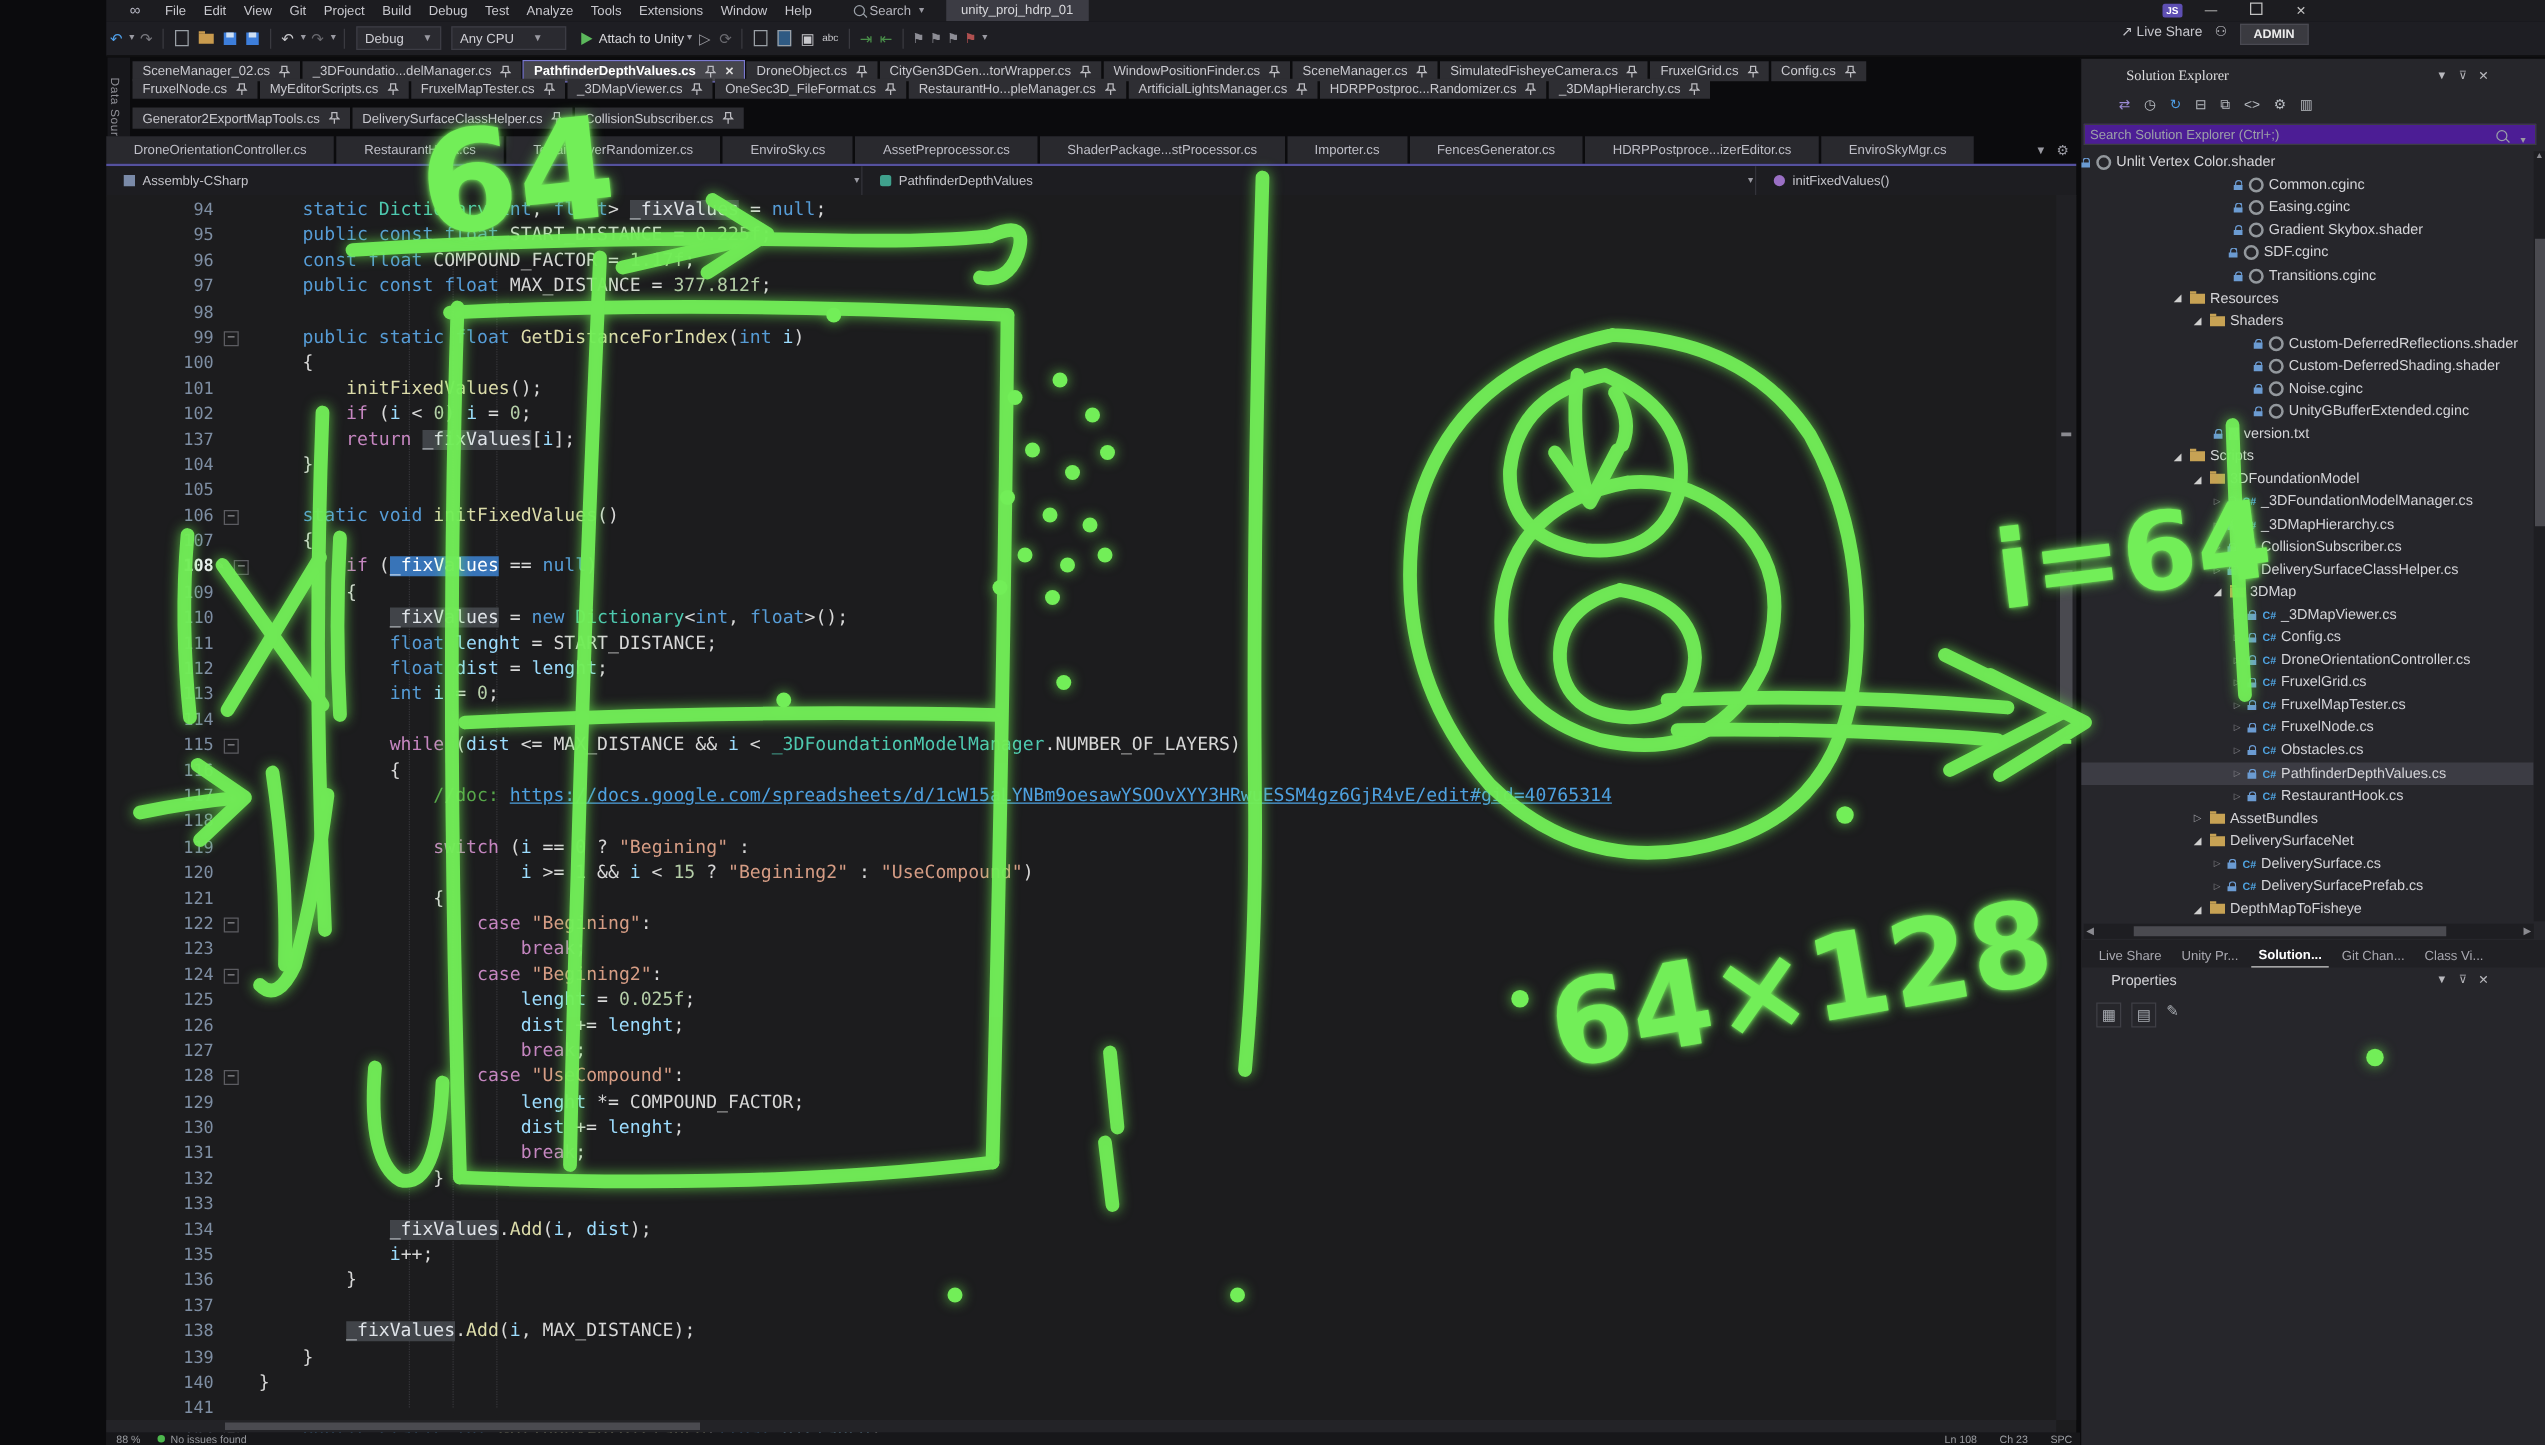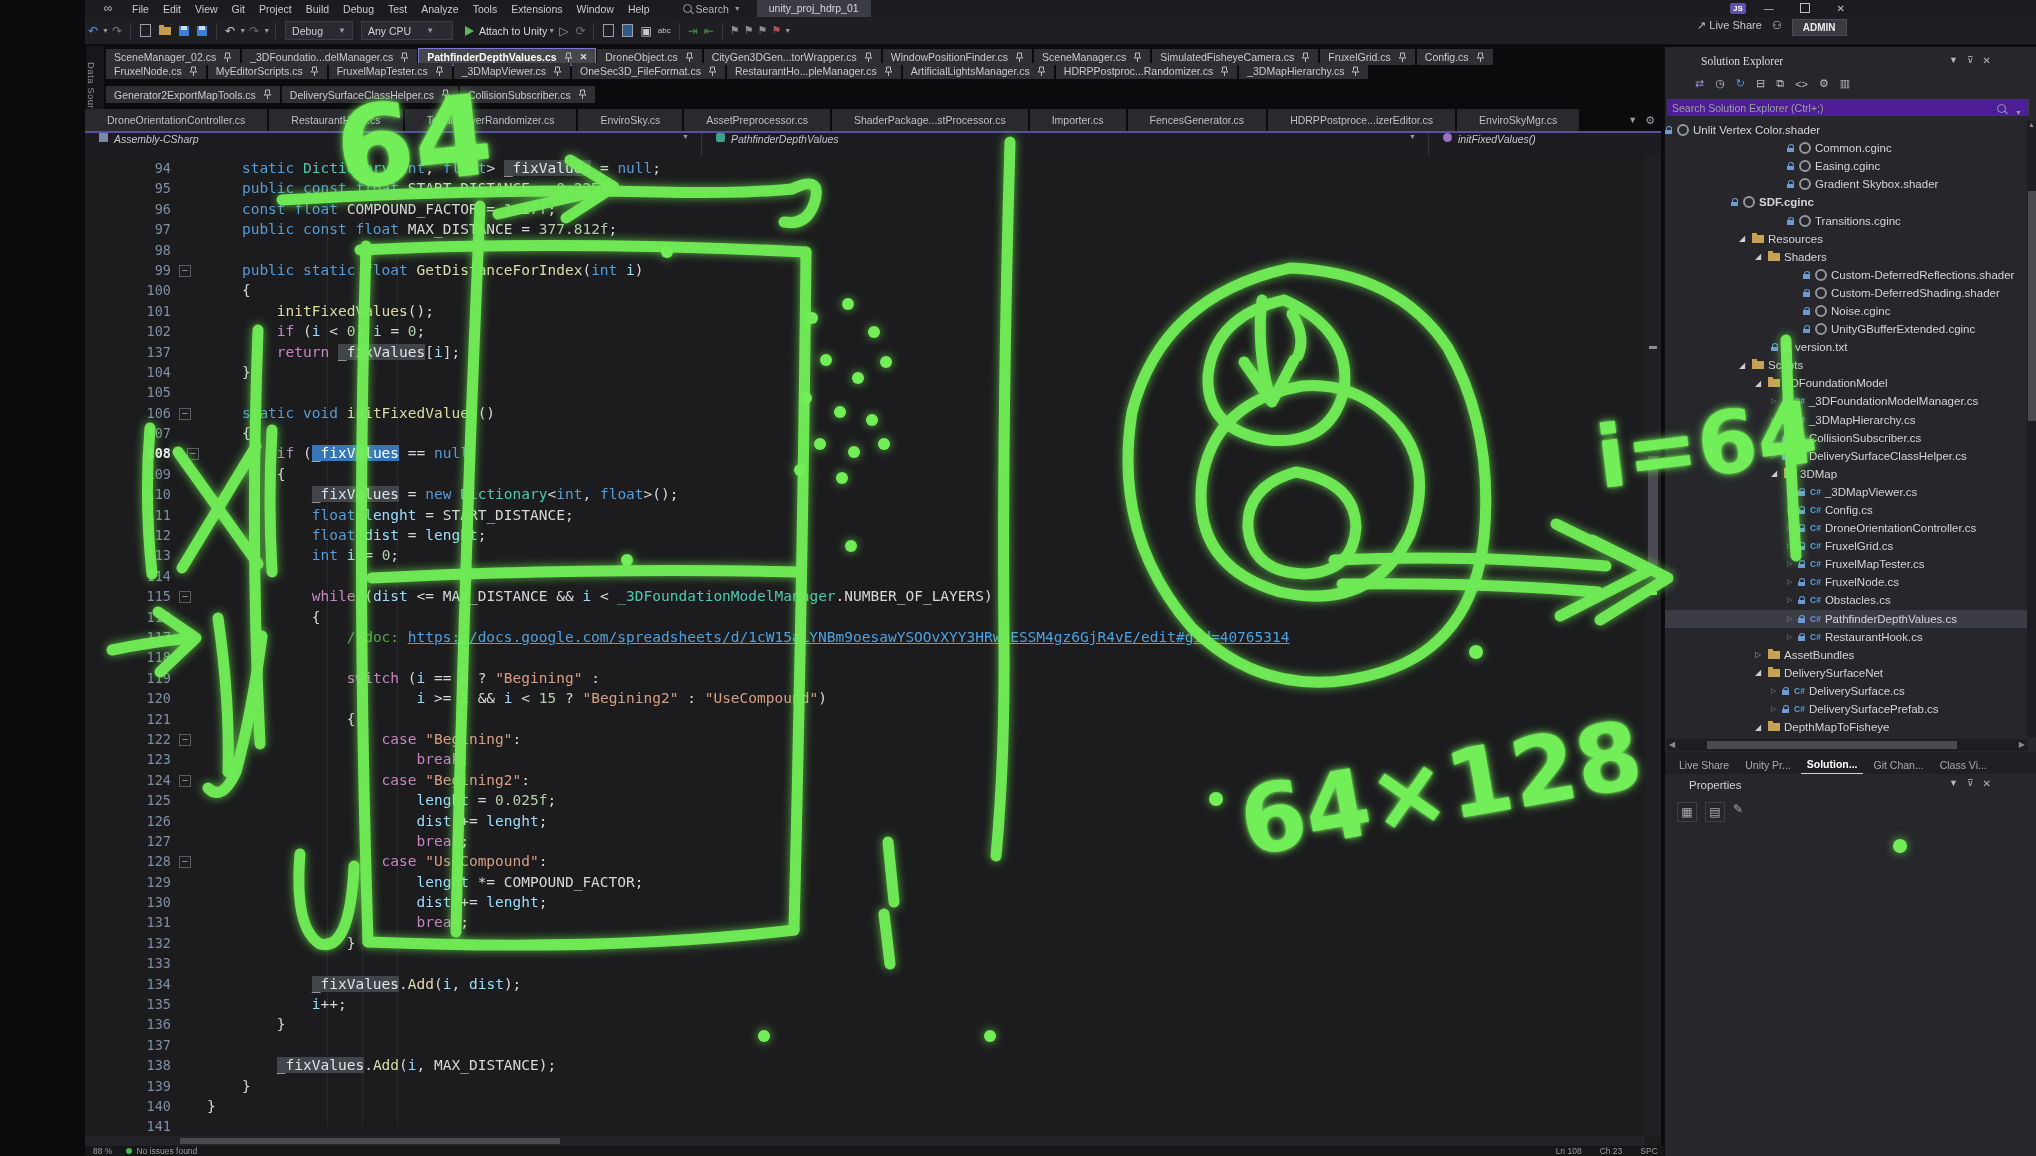--- a/index.html
+++ b/index.html
@@ -46,21 +46,21 @@
   .tclose{font-size:9px;color:#e0e0e0;}
   #rowA{top:49px;height:16px;}
   #rowB{top:63px;height:16px;}
   #rowC{top:86px;height:17px;}
   #rowD{top:109px;height:22px;left:85px;width:1576px;}
   #rowD .tab{background:#29292e;color:#bfbfc8;padding:0 22px;}
   #rowD-icons{position:absolute;right:6px;top:0;height:22px;display:flex;align-items:center;gap:8px;color:#9a9aa2;font-size:9px;background:transparent;}
   #purple-line{left:85px;top:131px;width:1576px;height:2px;background:#55519e;}
   
   #breadcrumb{left:85px;top:133px;width:1576px;height:23px;background:#1d1d21;border-bottom:1px solid #0e0e10;display:flex;font-size:10.5px;color:#c5c5cb;align-items:center;}
-  .bseg{display:flex;height:100%;border-right:1px solid #33333a;padding:0 12px 0 14px;gap:6px;font-style:italic;}
+  .bseg{display:flex;align-items:center;height:100%;border-right:1px solid #33333a;padding:0 0 0 14px;gap:6px;}
   .bseg .caret{margin-left:auto;}
   .bi{display:inline-block;width:9px;height:9px;}
   #bi-asm{background:#7a8aa8;}
   #bi-class{background:#3fa08c;border-radius:2px;}
   #bi-method{background:#9a6fc4;border-radius:50%;}
   
   #editor{left:85px;top:156px;width:1576px;height:1000px;background:#1c1c1e;overflow:hidden;}
   #code{position:absolute;left:0;top:2px;width:100%;}
   .cl{position:relative;height:20.4px;line-height:20.4px;white-space:pre;font-family:"DejaVu Sans Mono",monospace;font-size:14.5px;}
   .cl .num{display:inline-block;width:86px;text-align:right;color:#7e8ea3;font-size:13.5px;vertical-align:top;}
@@ -548,21 +548,21 @@
         <div class="trow" style="padding-left: 122px;">
           <span class="lock"></span>
           <span class="shadico"></span>
           <span>Easing.cginc</span>
         </div>
         <div class="trow" style="padding-left: 122px;">
           <span class="lock"></span>
           <span class="shadico"></span>
           <span>Gradient Skybox.shader</span>
         </div>
-        <div class="trow" style="padding-left: 66px; font-weight: bold;">
+        <div class="trow" style="padding-left: 118px;">
           <span class="lock"></span>
           <span class="shadico"></span>
           <span>SDF.cginc</span>
         </div>
         <div class="trow" style="padding-left: 122px;">
           <span class="lock"></span>
           <span class="shadico"></span>
           <span>Transitions.cginc</span>
         </div>
         <div class="trow" style="padding-left: 74px;">

